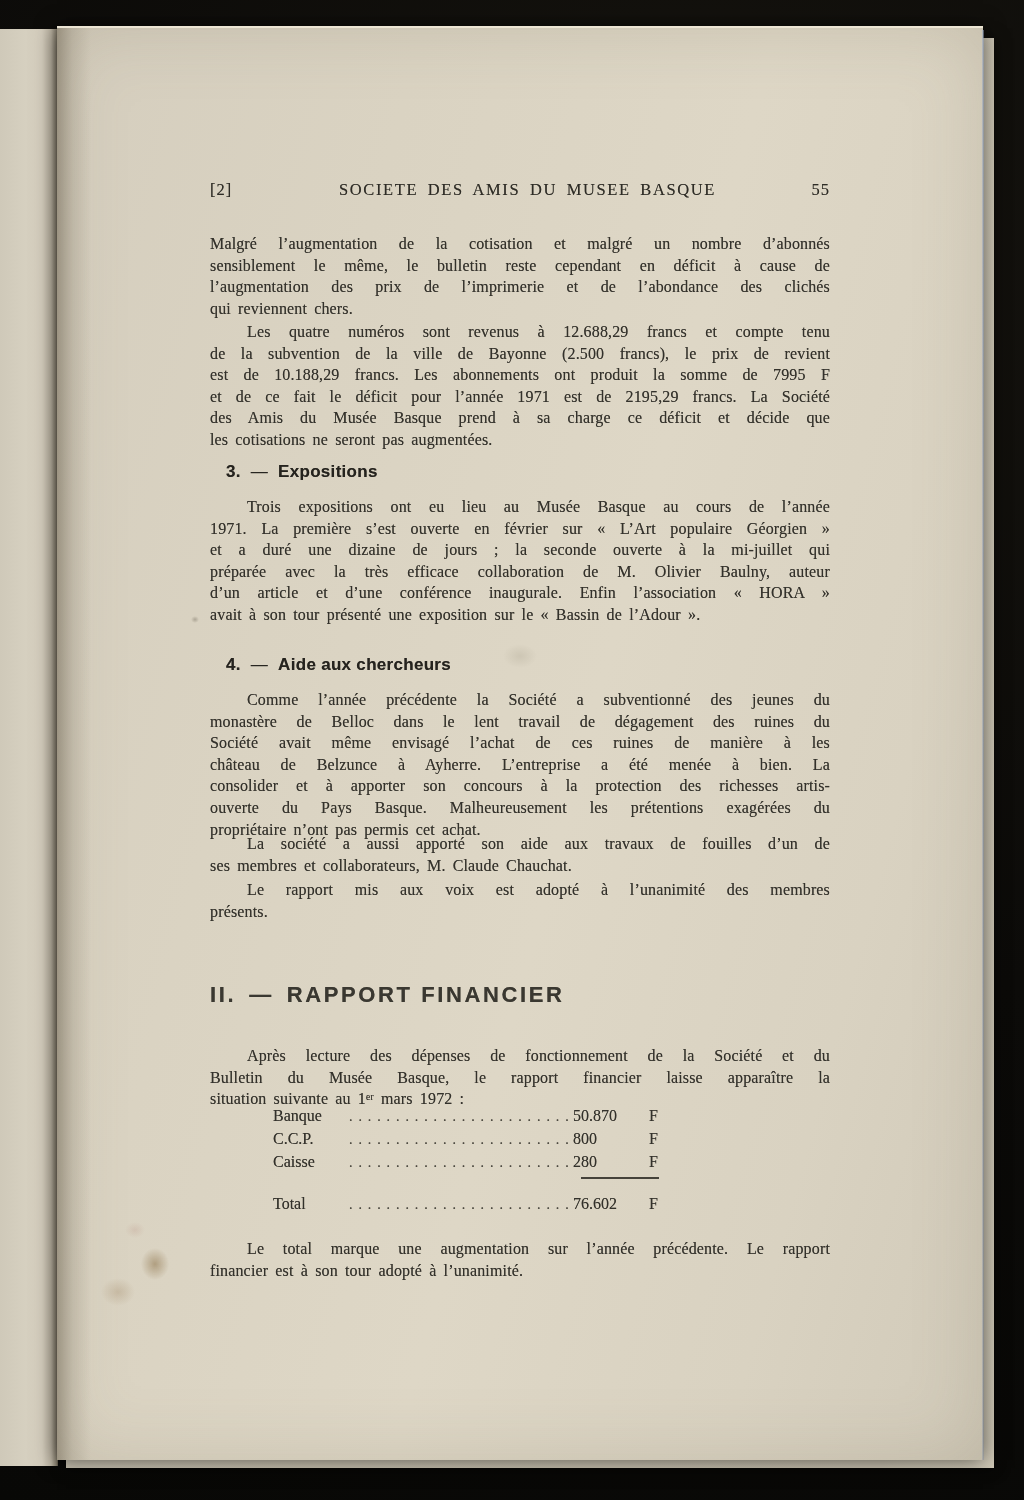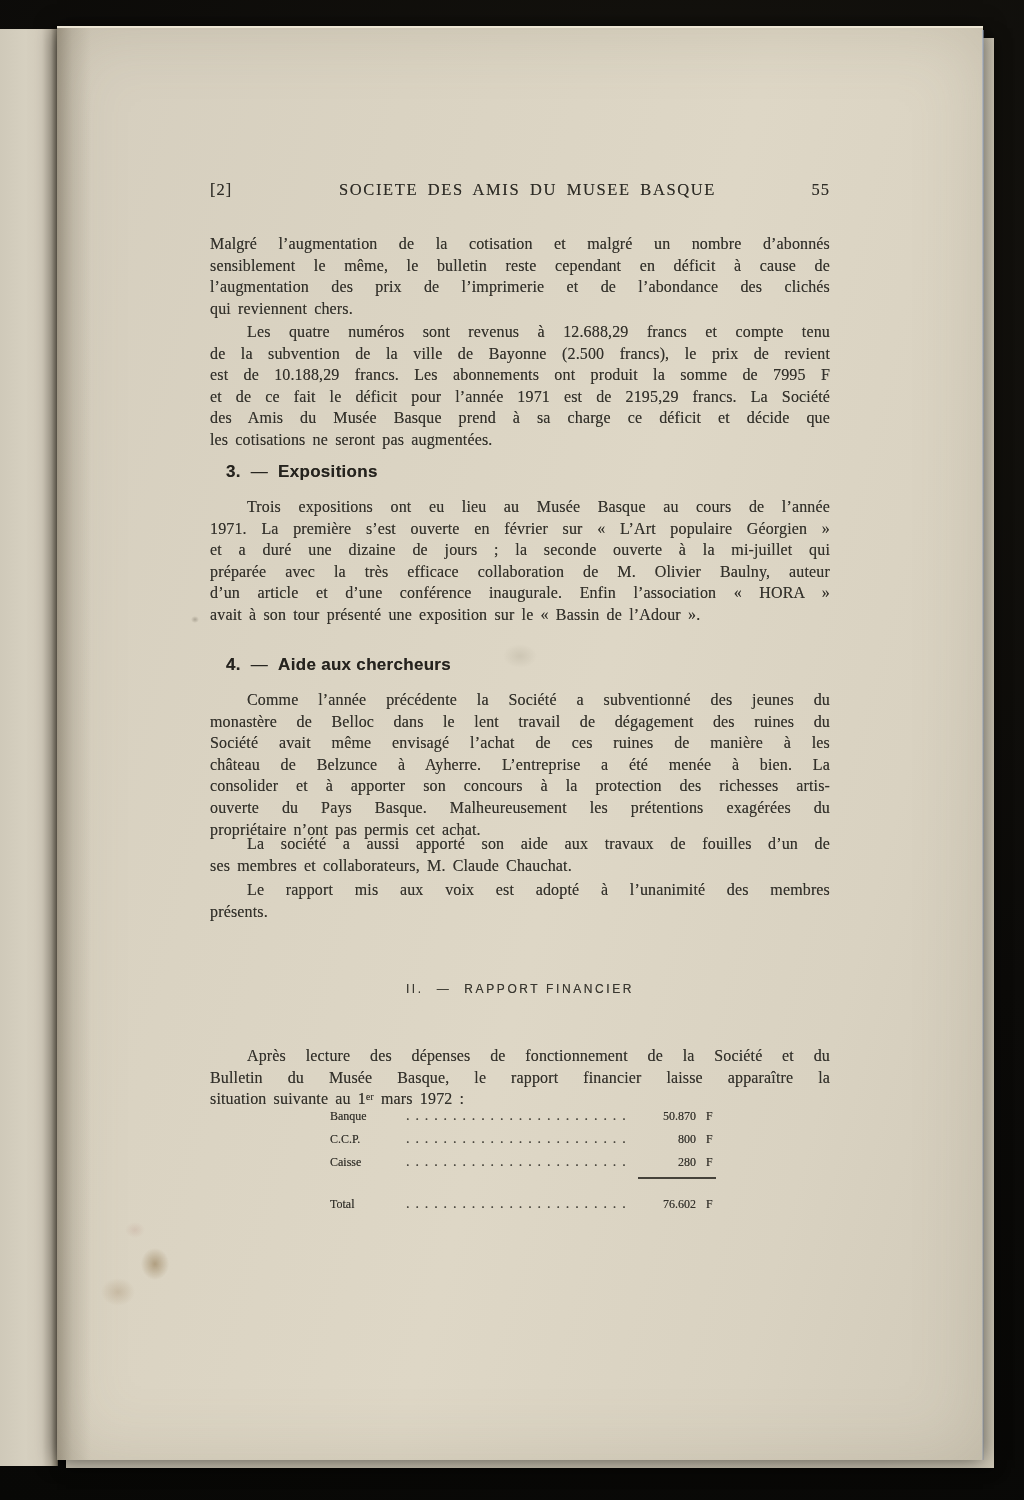--- a/index.html
+++ b/index.html
@@ -64,33 +64,33 @@
     font-size:16.5px;color:#2e2c26;text-shadow:0 0 .5px rgba(46,43,36,.5);}
   .h-title{position:absolute;left:15px;right:0;text-align:center;letter-spacing:1.6px;word-spacing:4px;}
   .h-left,.h-right{position:relative;z-index:1;letter-spacing:1px;}
 
   .sec-head{font-family:"Liberation Sans","DejaVu Sans",sans-serif;
     font-weight:700;font-size:17px;color:#25231e;letter-spacing:.3px;
     text-shadow:0 0 .4px rgba(30,28,24,.5);margin-left:16px;}
   .sec-head .dash{margin:0 10px;font-weight:400;}
 
   .fin-head{font-family:"Liberation Sans","DejaVu Sans",sans-serif;
-    font-weight:400;font-size:12px;color:#3a3831;letter-spacing:2.6px;
-    text-align:center;text-shadow:0 0 .6px rgba(50,48,40,.6);}
+    font-weight:700;font-size:22px;color:#3a3831;letter-spacing:2.6px;
+    text-shadow:0 0 .6px rgba(50,48,40,.6);}
   .fin-head .dash{margin:0 13px;}
 
   
-  .fintable{margin-left:120px;width:402px;font-size:12px;color:#33312b;
+  .fintable{margin-left:63px;width:402px;font-size:16px;color:#33312b;
     text-shadow:0 0 .5px rgba(46,43,36,.55);}
   .frow{display:flex;align-items:baseline;height:23px;line-height:23px;}
   .flabel{width:76px;flex:none;}
   .dots{flex:1;overflow:hidden;white-space:nowrap;height:23px;}
   .dots::before{content:". . . . . . . . . . . . . . . . . . . . . . . . . . . . . . . . . . . . . . . .";
     color:#4c4940;font-size:14px;letter-spacing:1.2px;}
-  .famount{width:66px;flex:none;text-align:right;}
+  .famount{width:66px;flex:none;text-align:left;}
   .funit{width:26px;flex:none;padding-left:10px;}
   .frule{border-top:2px solid #45423a;width:78px;margin:4px 16px 0 auto;}
   .frow.total{margin-top:13px;}
 </style>
 </head>
 <body>
 
 <div class="scene">
   <div class="facing-page"></div>
   <div class="undersheet"></div>
@@ -196,15 +196,19 @@
         <div class="frule"></div>
         <div class="frow total">
           <span class="flabel">Total</span>
           <span class="dots"></span>
           <span class="famount">76.602</span>
           <span class="funit">F</span>
         </div>
       </div>
     </div>
 
+    <div class="blk" style="top:1210px">
+      <div class="line ind">Le total marque une augmentation sur l’année précédente. Le rapport</div>
+      <div class="line end">financier est à son tour adopté à l’unanimité.</div>
+    </div>
 
   </div>
 </div>
 
 </body></html>

